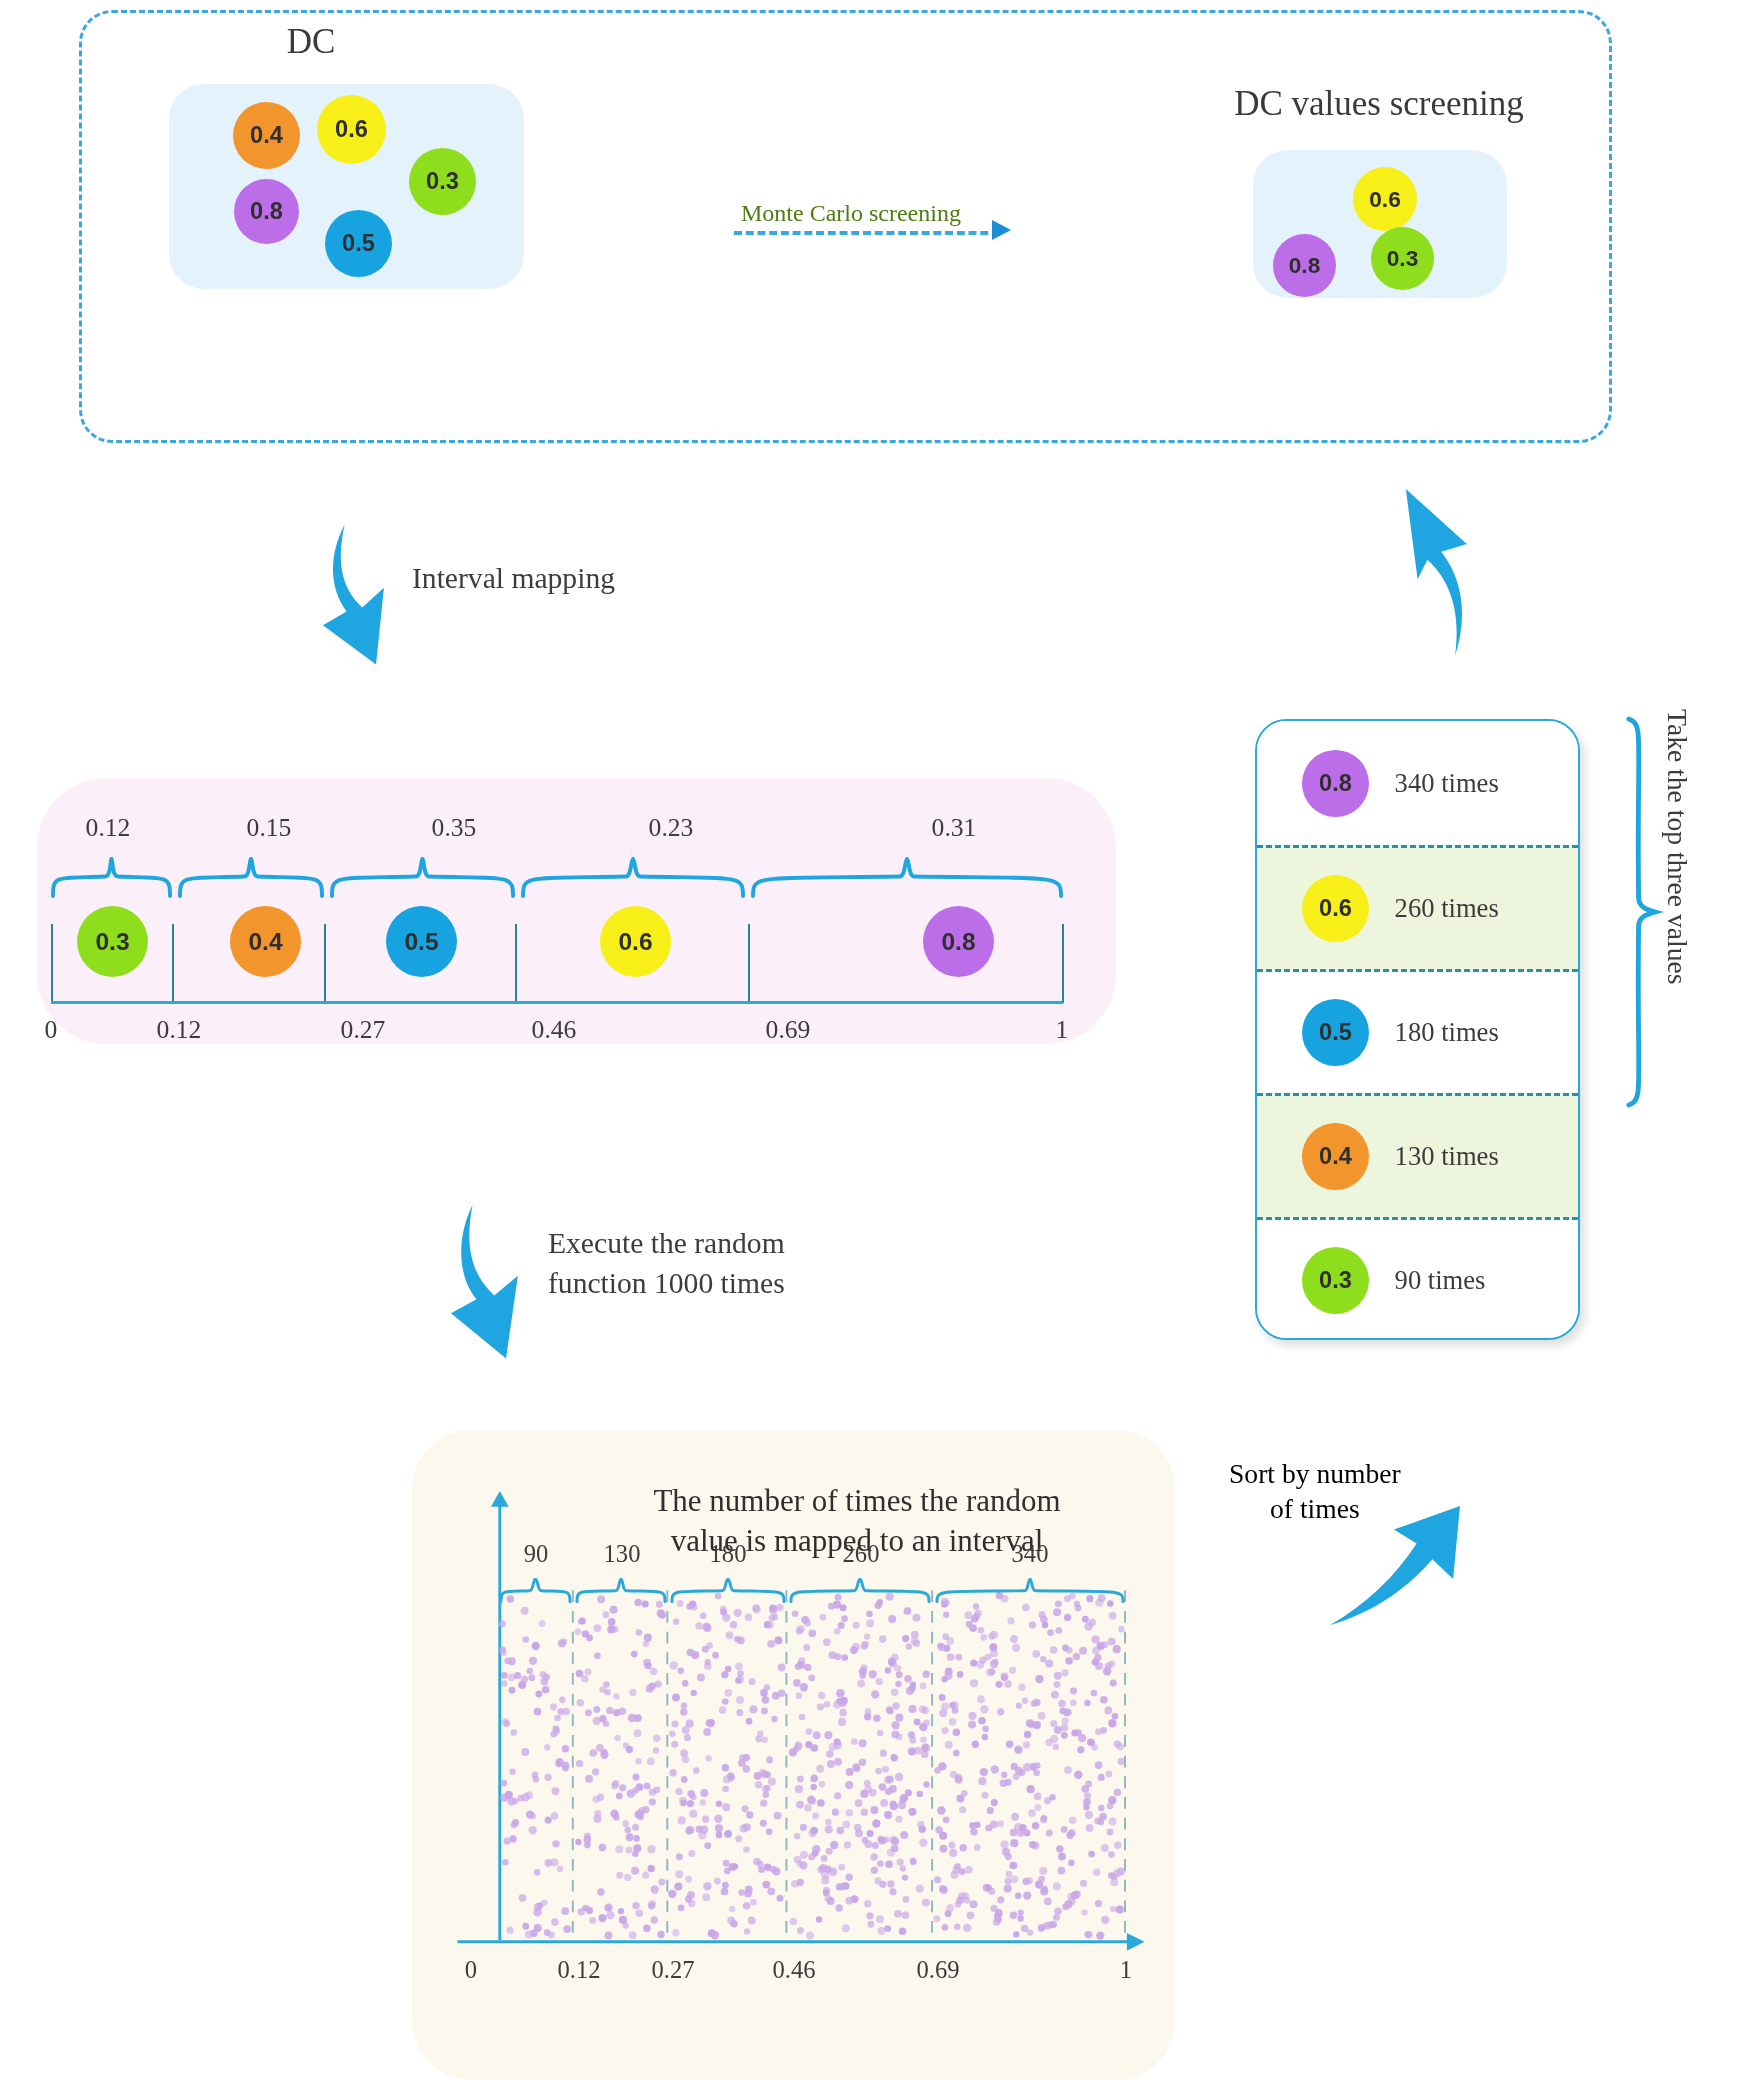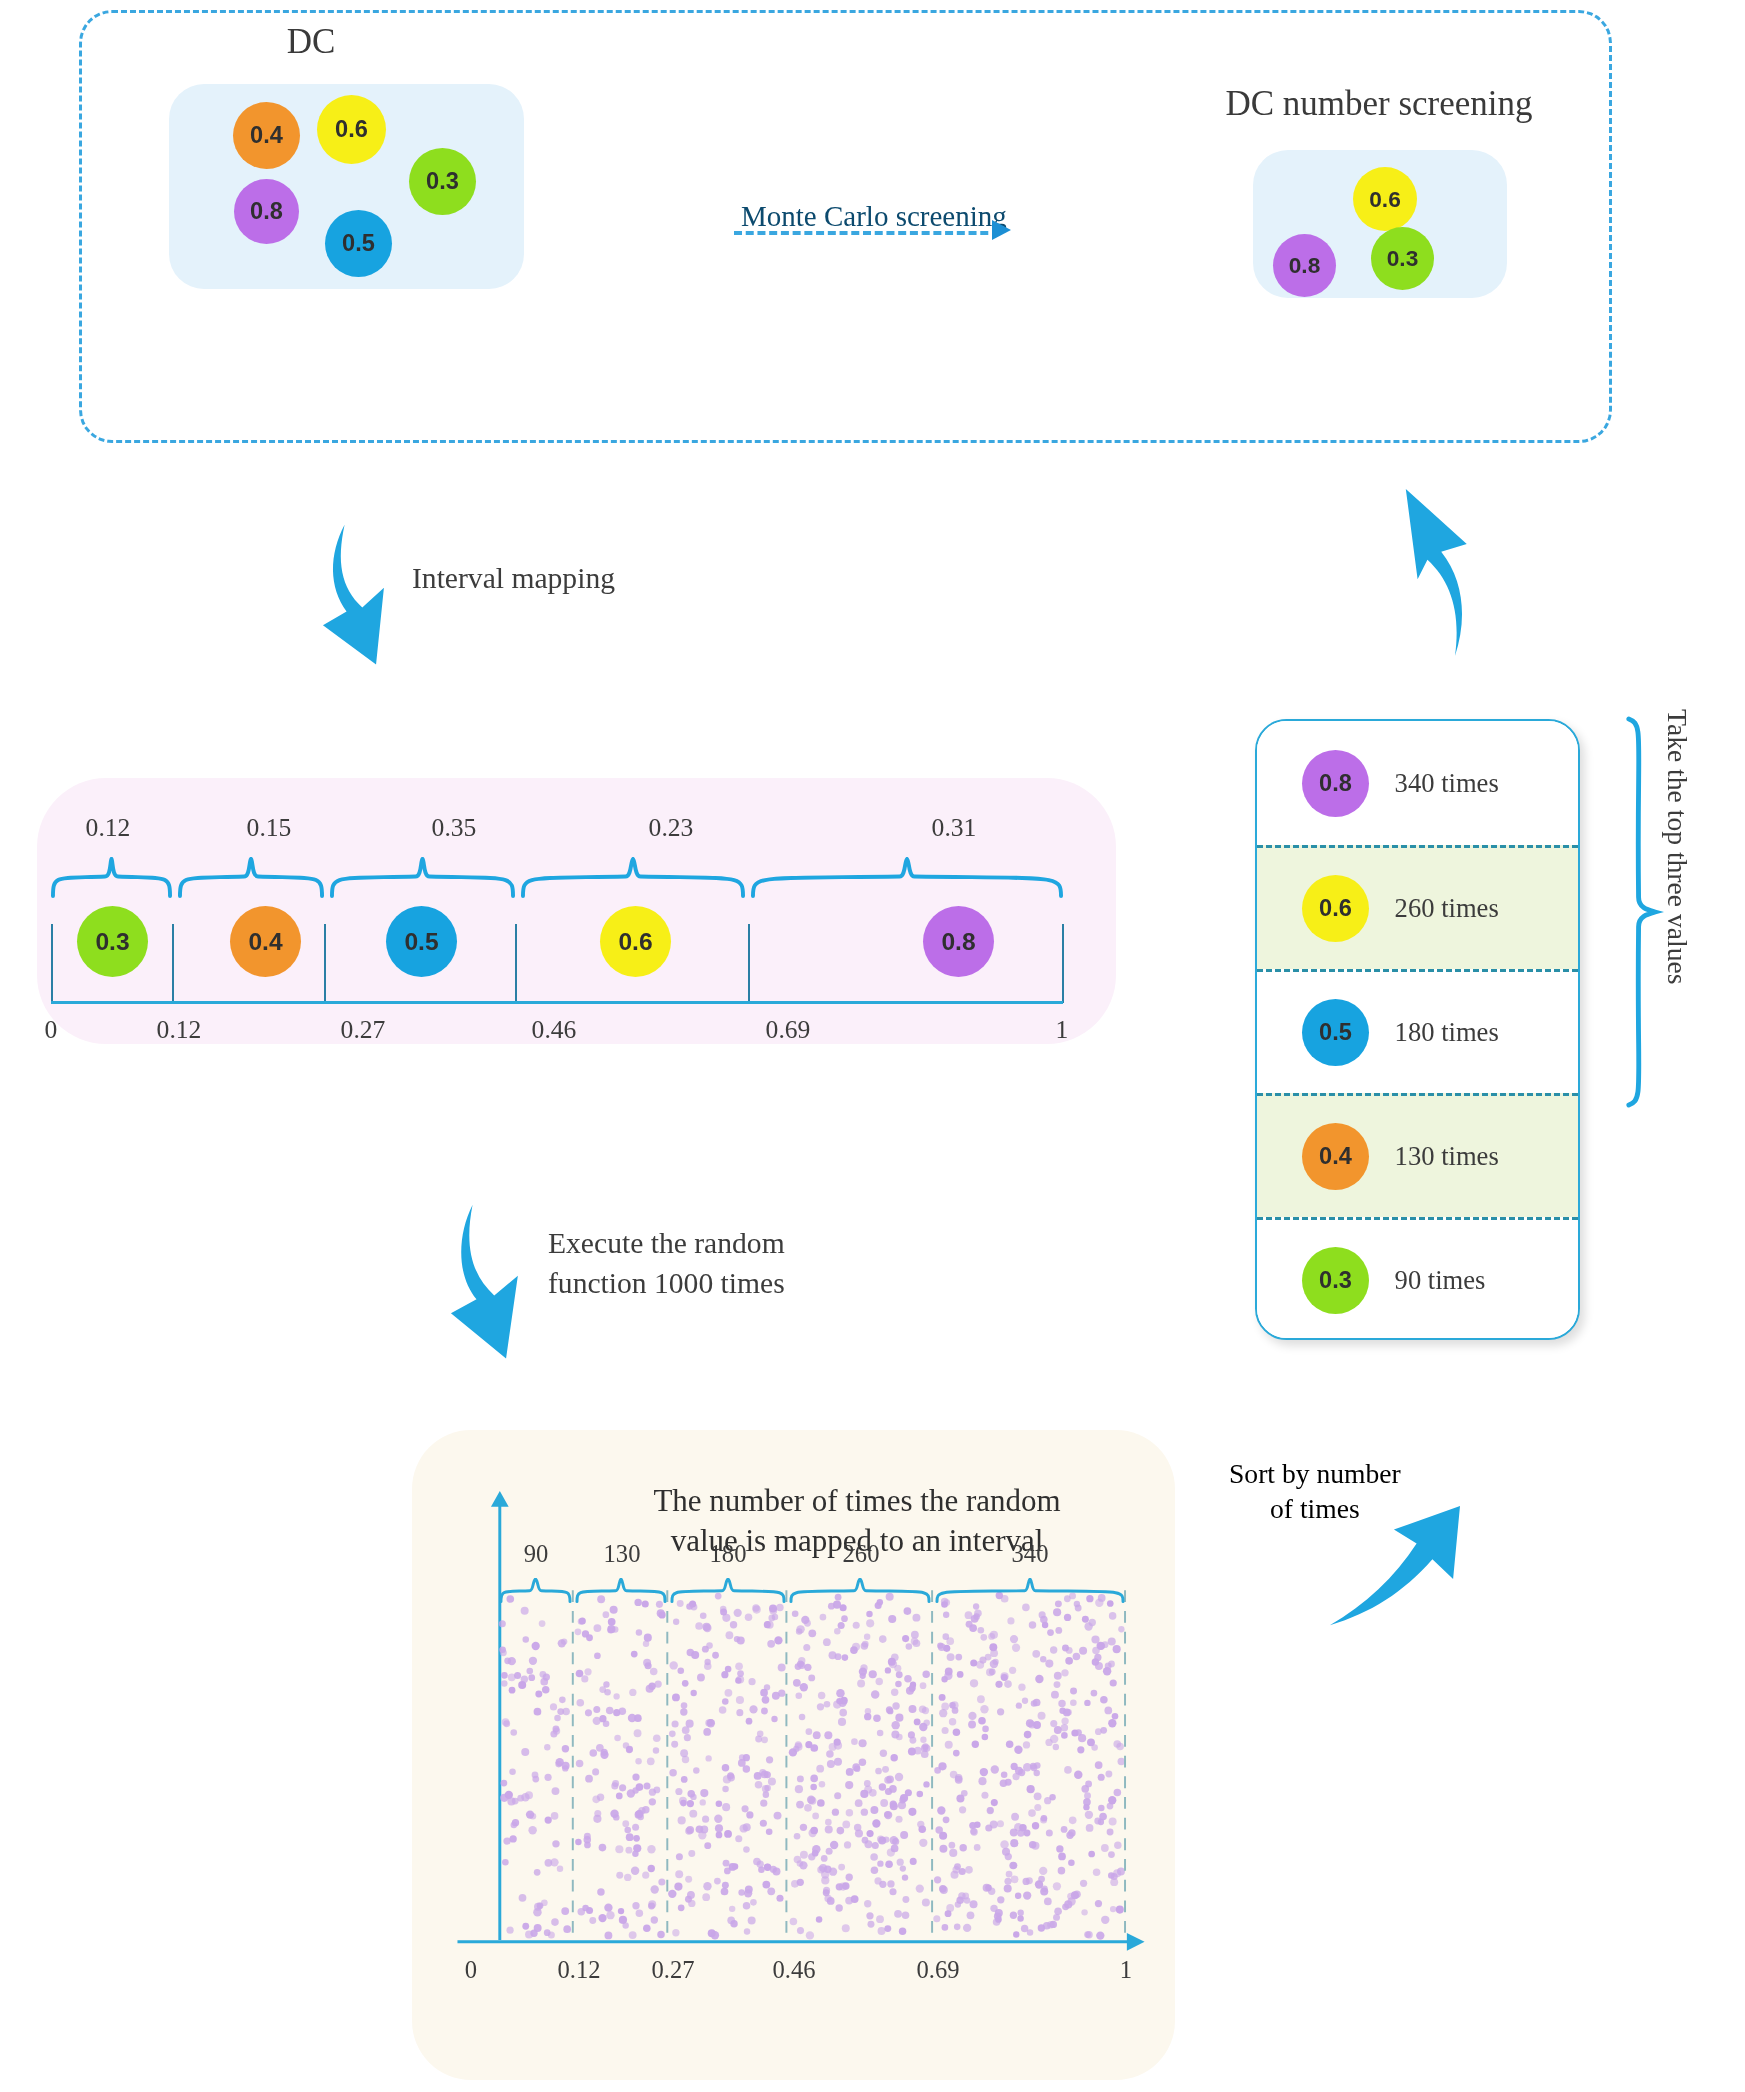--- a/index.html
+++ b/index.html
@@ -39,21 +39,21 @@
     position: absolute; left: 0; top: 18.7px; width: 266px; height: 0;
     border-top: 4.9px dashed #3aa7e0;
   }
   #mc-head {
     position: absolute; left: 258px; top: 7.9px;
     width: 0; height: 0;
     border-left: 19.7px solid #1c8fd4;
     border-top: 10.8px solid transparent;
     border-bottom: 10.8px solid transparent;
   }
-  #mc-label { position: absolute; left: 741px; top: 200px; font-size: 29px; color: #0c4a6e; }
+  #mc-label { position: absolute; left: 741px; top: 200px; font-size: 24px; color: #4d7c0f; }
 
   
   .arrow-svg { position: absolute; overflow: visible; }
 
   
   #interval-panel {
     position: absolute; left: 37px; top: 778px;
     width: 1079px; height: 266px;
     background: #fbf0fa; border-radius: 69px;
   }
@@ -143,21 +143,21 @@
   <div class="bub" style="left:409px; top:148px; width:67px; height:67px; background:#8ede1e; font-size:23.6px;">0.3</div>
   <div class="bub" style="left:234px; top:179px; width:65px; height:65px; background:#bc6ee8; font-size:23.6px;">0.8</div>
   <div class="bub" style="left:325px; top:210px; width:67px; height:67px; background:#17a3e0; font-size:23.6px;">0.5</div>
 
   <div id="mc-label">Monte Carlo screening</div>
   <div id="mc-arrow-wrap">
     <div id="mc-dash"></div>
     <div id="mc-head"></div>
   </div>
 
-  <div class="lbl dc-title" style="left:1379px; top:84px; transform:translateX(-50%);">DC number screening</div>
+  <div class="lbl dc-title" style="left:1379px; top:84px; transform:translateX(-50%);">DC values screening</div>
 
   <div class="dc-box" style="left:1253px; top:150px; width:254px; height:148px;"></div>
 
   <div class="bub" style="left:1353px; top:167px; width:64px; height:64px; background:#f7ef17; font-size:22.7px;">0.6</div>
   <div class="bub" style="left:1273px; top:234px; width:63px; height:63px; background:#bc6ee8; font-size:22.7px;">0.8</div>
   <div class="bub" style="left:1371px; top:227px; width:63px; height:63px; background:#8ede1e; font-size:22.7px;">0.3</div>
 
   <svg class="arrow-svg" style="left:315px; top:517px; width:128px; height:177px;" viewBox="0 0 130 180">
     <path d="M30,8 C22,45 26,72 48,92 L70,72 L62,150 L8,110 L32,96 C14,72 14,38 30,8 Z" fill="#1fa6e0"></path>
   </svg>

